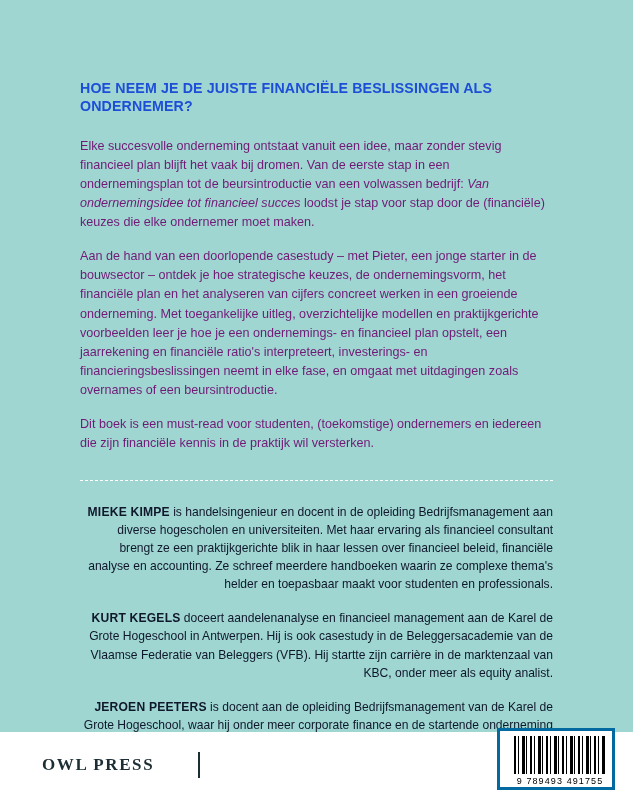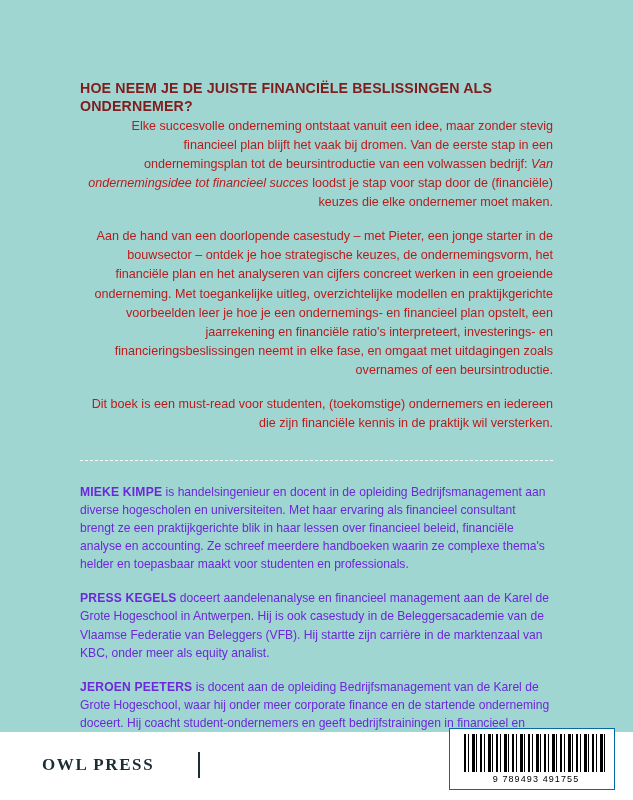--- a/index.html
+++ b/index.html
@@ -20,52 +20,53 @@
     box-sizing: border-box;
     overflow: hidden;
   }
   .content {
     position: absolute;
     left: 80px;
     top: 80px;
     width: 473px;
   }
   .headline {
-    color: #7f1d1d;
+    color: #1d4ed8;
     font-size: 14.2px;
     font-weight: bold;
     letter-spacing: 0.15px;
     line-height: 1.25;
-    margin: 0 0 1px 0;
+    margin: 0 0 21px 0;
     text-transform: uppercase;
   }
   .body-par {
-    color: #b91c1c;
+    color: #701a75;
     font-size: 12.6px;
     line-height: 1.52;
     margin: 0 0 15px 0;
-    text-align: right;
+    text-align: left;
   }
   .body-par.last {
     margin-bottom: 8px;
   }
   .body-par em {
     font-style: italic;
   }
   .divider {
     margin: 26px 0 22px 0;
     border: none;
     border-top: 1px dashed #ffffff;
     height: 0;
   }
   .bio {
-    color: #6d28d9;
+    color: #0f172a;
     font-size: 12.1px;
     line-height: 1.5;
     margin: 0 0 16px 0;
+    text-align: right;
   }
   .bio:last-child {
     margin-bottom: 0;
   }
   .bio .name {
     font-weight: bold;
     letter-spacing: 0.2px;
   }
   .footer {
     position: absolute;
@@ -93,24 +94,24 @@
   .logo-bar {
     width: 2px;
     height: 26px;
     background: #1c2d33;
     margin-left: 12px;
   }
   .barcode-box {
     position: absolute;
     right: 18px;
     bottom: 10px;
-    width: 166px;
+    width: 118px;
     height: 62px;
     background: #ffffff;
-    border: 1px solid #0369a1;
+    border: 3px solid #0369a1;
     box-sizing: border-box;
     padding: 5px 6px 3px 14px;
   }
   .bars {
     height: 38px;
     width: 100%;
     background:
       repeating-linear-gradient(to right,
         #000 0px, #000 2px, #fff 2px, #fff 4px,
         #000 4px, #000 5px, #fff 5px, #fff 8px,
@@ -147,21 +148,21 @@
       <span>Dit boek is een must-read voor studenten, (toekomstige) ondernemers en iedereen die zijn financiële kennis in de praktijk wil versterken.</span>
     </p>
 
     <hr class="divider">
 
     <p class="bio">
       <span class="name">MIEKE KIMPE</span><span> is handelsingenieur en docent in de opleiding Bedrijfsmanagement aan diverse hogescholen en universiteiten. Met haar ervaring als financieel consultant brengt ze een praktijkgerichte blik in haar lessen over financieel beleid, financiële analyse en accounting. Ze schreef meerdere handboeken waarin ze complexe thema's helder en toepasbaar maakt voor studenten en professionals.</span>
     </p>
 
     <p class="bio">
-      <span class="name">PRESS KEGELS</span><span> doceert aandelenanalyse en financieel management aan de Karel de Grote Hogeschool in Antwerpen. Hij is ook casestudy in de Beleggersacademie van de Vlaamse Federatie van Beleggers (VFB). Hij startte zijn carrière in de marktenzaal van KBC, onder meer als equity analist.</span>
+      <span class="name">KURT KEGELS</span><span> doceert aandelenanalyse en financieel management aan de Karel de Grote Hogeschool in Antwerpen. Hij is ook casestudy in de Beleggersacademie van de Vlaamse Federatie van Beleggers (VFB). Hij startte zijn carrière in de marktenzaal van KBC, onder meer als equity analist.</span>
     </p>
 
     <p class="bio">
       <span class="name">JEROEN PEETERS</span><span> is docent aan de opleiding Bedrijfsmanagement van de Karel de Grote Hogeschool, waar hij onder meer corporate finance en de startende onderneming doceert. Hij coacht student-ondernemers en geeft bedrijfstrainingen in financieel en credit management. Met ervaring in audit en financiële analyse vertaalt hij complexe financiële materie naar praktijkgerichte inzichten.</span>
     </p>
 
   </div>
 
   <div class="footer">
 

